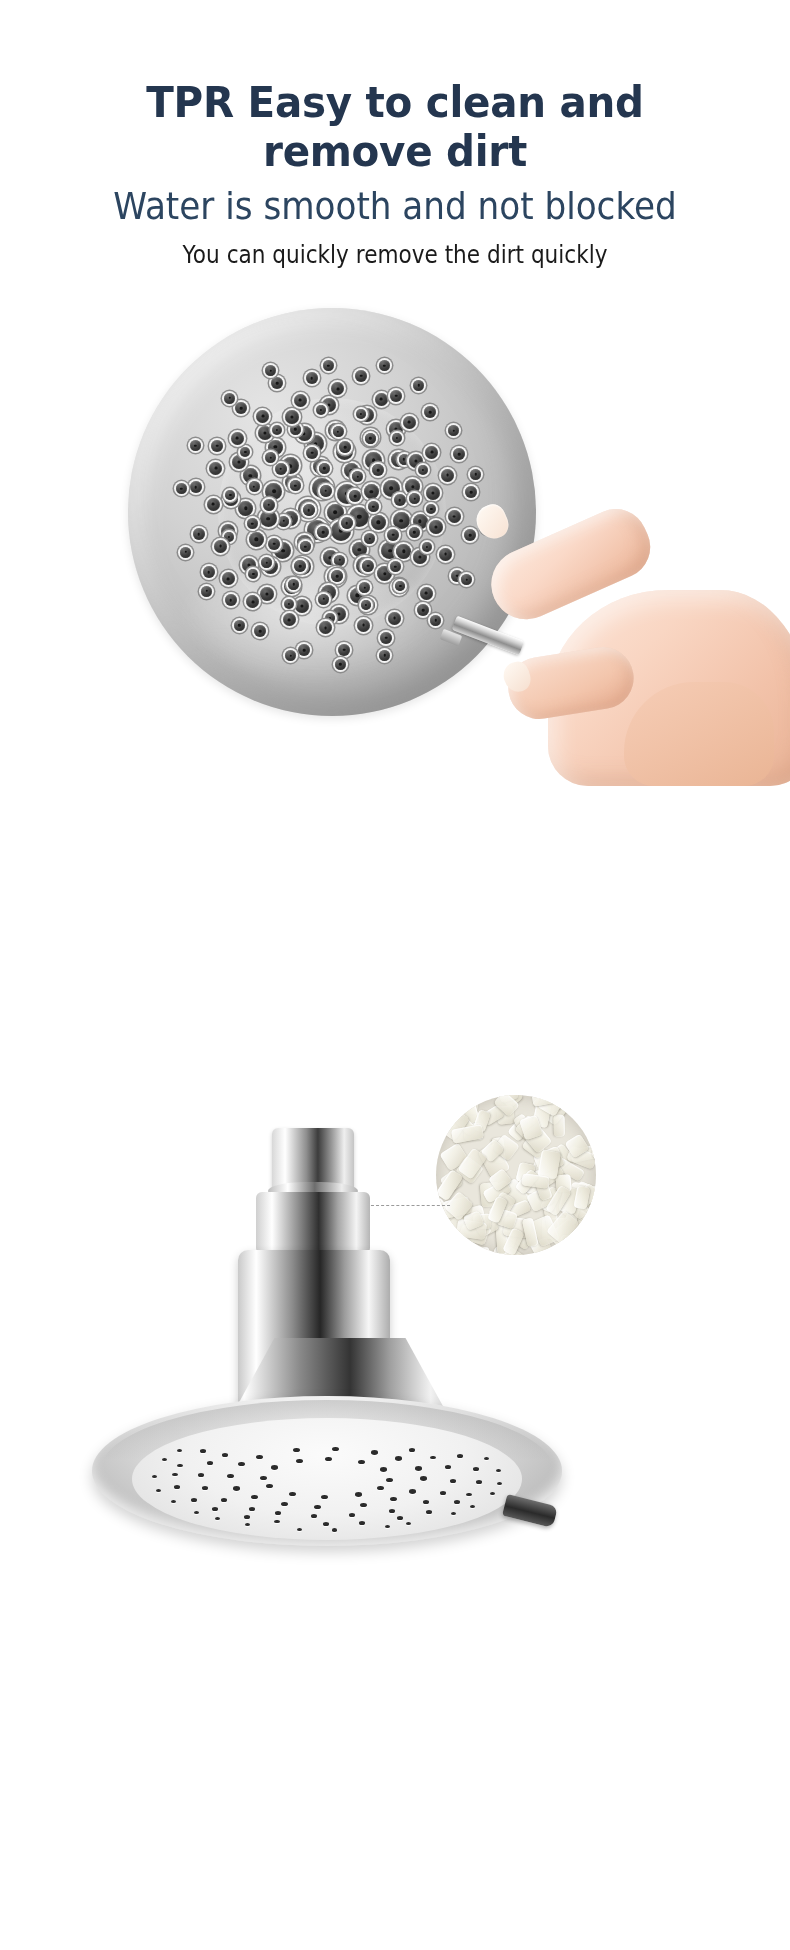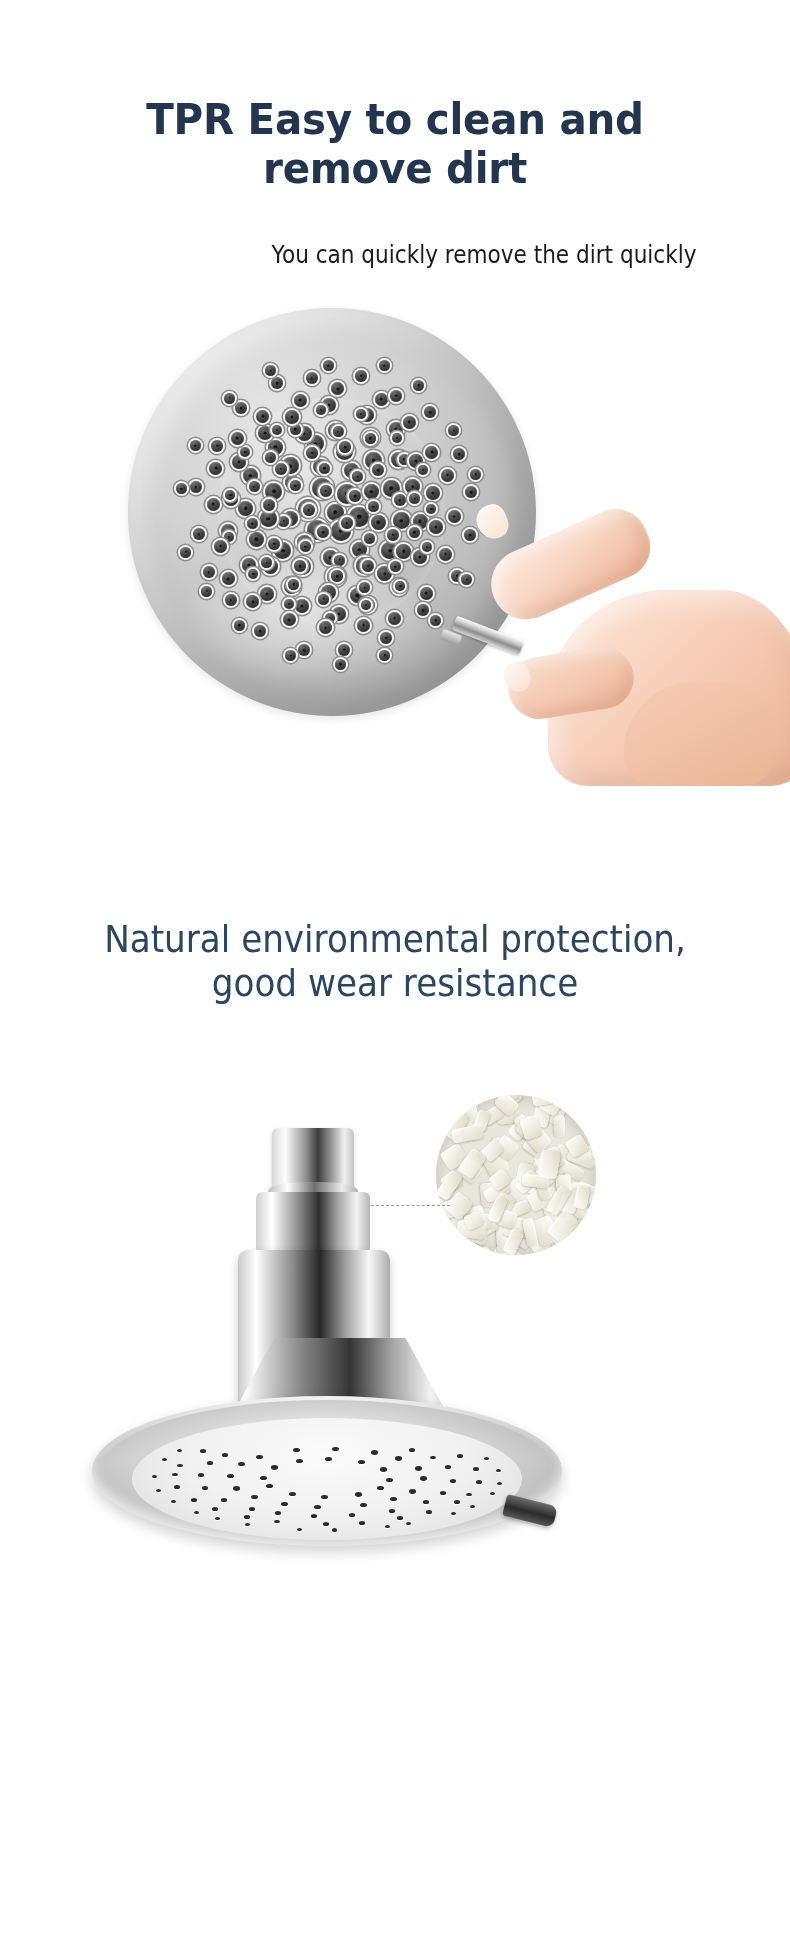--- a/index.html
+++ b/index.html
@@ -47,23 +47,23 @@
     font-weight:400;
     font-size:24px;
     line-height:1.25;
     color:#1a1a1a;
     margin:0;
     padding:0 60px;
     transform:scaleX(0.90);
   }
 
   
-  #sec1-title{top:78px;margin-top:17px;}
+  #sec1-title{top:78px;}
   #sec1-subtitle{top:185px;}
-  #sec1-caption{top:240px;text-align:right;}
+  #sec1-caption{top:240px;}
 
   
   #sec2-title{top:838px;}
   #sec2-subtitle{top:918px;}
   #sec2-caption{top:1015px;}
 
   
   #hero1{
     position:absolute;
     left:0; top:300px;
@@ -308,20 +308,23 @@
     box-shadow:0 2px 4px rgba(0,0,0,.3);
   }
 </style>
 </head>
 <body>
 
 <div class="page">
 
   <div class="section" id="sec1-title">
     <h1 class="h-main">TPR Easy to clean and remove dirt</h1>
+  </div>
+  <div class="section" id="sec1-subtitle">
+    <p class="h-sub">Water is smooth and not blocked</p>
   </div>
   <div class="section" id="sec1-caption">
     <p class="h-cap">You can quickly remove the dirt quickly</p>
   </div>
 
   <div id="hero1">
     <div class="face-wrap">
       <div class="face-disc"></div>
       <div class="face-inner-ring"></div>
       <div class="face-sheen"></div>
@@ -508,23 +511,20 @@
 
   <div id="hand">
     <div class="palm"></div>
     <div class="thumb-shade"></div>
     <div class="finger-mid"></div>
     <div class="nail-mid"></div>
     <div class="finger-index"></div>
     <div class="nail-index"></div>
   </div>
 
-  <div class="section" id="sec2-subtitle">
-    <p class="h-sub">Natural environmental protection, good wear resistance</p>
-  </div>
 
   <div class="pellets">
     <div id="pellet-fill">
         <div class="pellet" style="width: 17.0759px; height: 14.9436px; left: 74.3937px; top: 27.9039px; transform: rotate(-49.2985deg); opacity: 0.99;"></div>
         <div class="pellet" style="width: 24.2462px; height: 19.4884px; left: 42.2568px; top: 90.3653px; transform: rotate(84.7212deg); opacity: 0.93;"></div>
         <div class="pellet" style="width: 19.9213px; height: 15.2264px; left: 142.321px; top: 99.7407px; transform: rotate(35.7696deg); opacity: 0.83;"></div>
         <div class="pellet" style="width: 27.0706px; height: 18.5432px; left: 66.1903px; top: 89.607px; transform: rotate(53.8543deg); opacity: 0.87;"></div>
         <div class="pellet" style="width: 28.7466px; height: 13.0364px; left: 125.736px; top: 113.161px; transform: rotate(33.8421deg); opacity: 0.91;"></div>
         <div class="pellet" style="width: 22.0868px; height: 19.6659px; left: 7.09905px; top: 52.4795px; transform: rotate(-31.5139deg); opacity: 0.96;"></div>
         <div class="pellet" style="width: 27.9866px; height: 17.3243px; left: 106.874px; top: 6.11899px; transform: rotate(-51.8587deg); opacity: 0.92;"></div>

